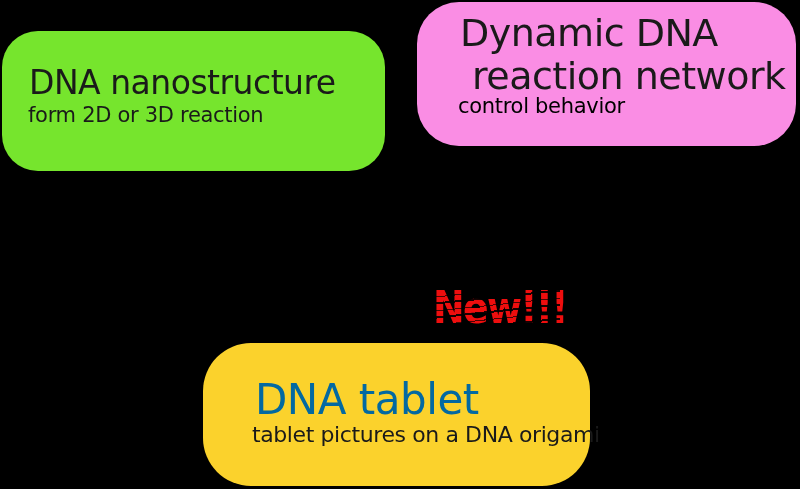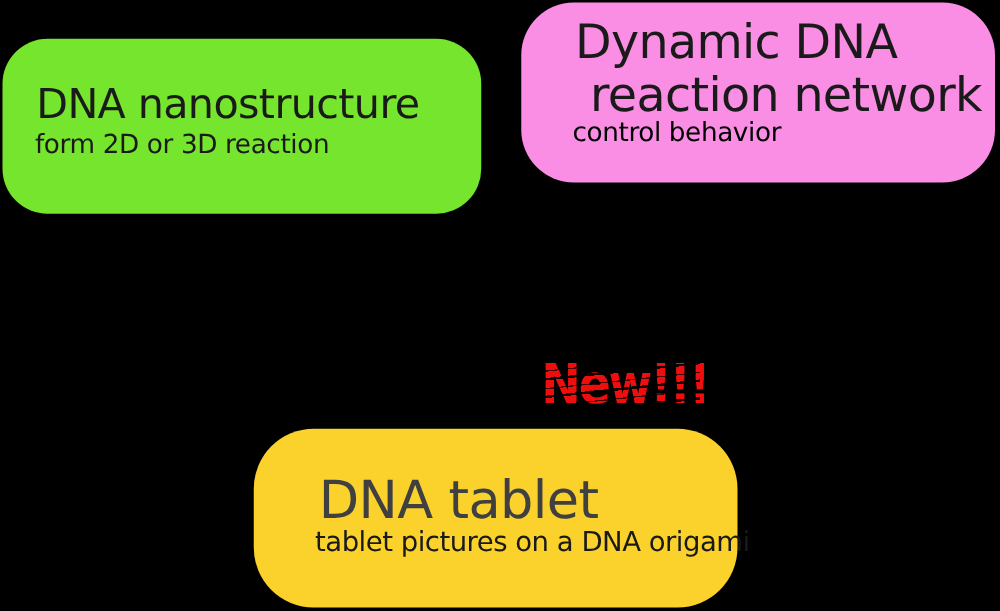--- a/index.html
+++ b/index.html
@@ -97,17 +97,17 @@
   <div class="node node-pink" style="background-color: rgb(250, 141, 228);">
     <div class="title-line title-line-1" style="color: rgb(26, 26, 26);">Dynamic DNA</div>
     <div class="title-line title-line-2" style="color: rgb(26, 26, 26);">reaction network</div>
     <div class="subtitle" style="color: #000000;">control behavior</div>
   </div>
 
   <div class="new-label" style="color: rgb(238, 14, 14);">New!!!</div>
   <div class="new-distress"></div>
 
   <div class="node node-yellow" style="background-color: rgb(251, 210, 44);">
-    <div class="title" style="color: #404040;">DNA tablet</div>
+    <div class="title" style="color: #0369a1;">DNA tablet</div>
     <div class="subtitle" style="color: rgb(26, 26, 26);">tablet pictures on a DNA origami</div>
   </div>
 
 </div>
 
 </body></html>

